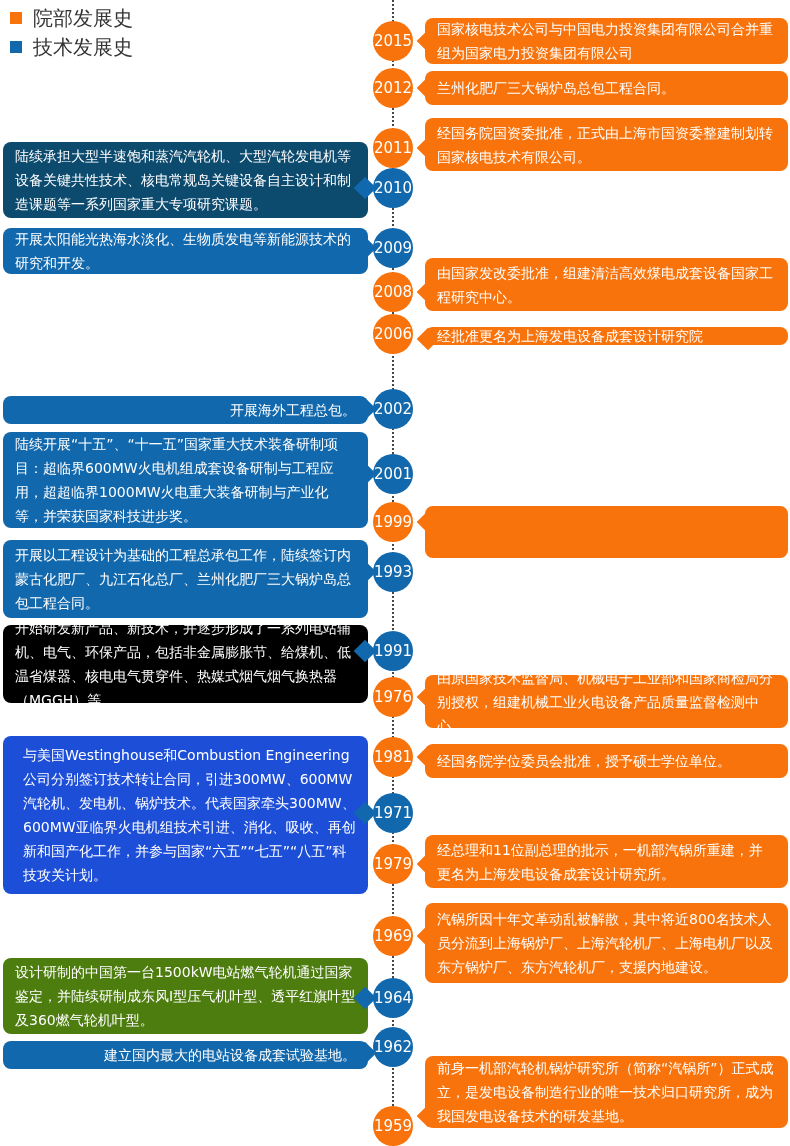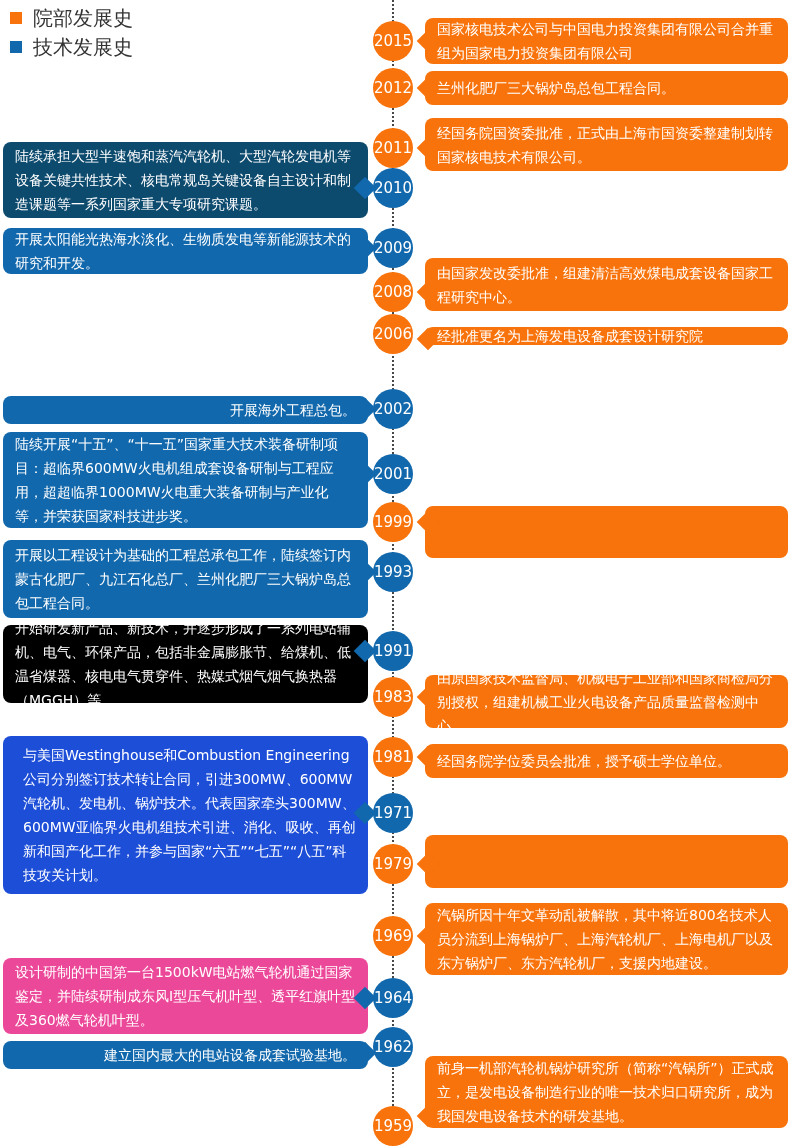--- a/index.html
+++ b/index.html
@@ -103,41 +103,42 @@
       <div class="year-circle" style="top: 552px; background: rgb(18, 104, 172);">1993</div>
       <div class="event-box side-left" style="top: 625px; height: 78px; background: #000000;">
         <span class="tail" style="background: rgb(18, 104, 172); top: 18px;"></span>
         <span class="event-text">开始研发新产品、新技术，并逐步形成了一系列电站辅机、电气、环保产品，包括非金属膨胀节、给煤机、低温省煤器、核电电气贯穿件、热媒式烟气烟气换热器（MGGH）等。</span>
       </div>
       <div class="year-circle" style="top: 631px; background: rgb(18, 104, 172);">1991</div>
       <div class="event-box side-right" style="top: 675px; height: 53px; background: rgb(248, 115, 11);">
         <span class="tail" style="background: rgb(248, 115, 11); top: 14px;"></span>
         <span class="event-text">由原国家技术监督局、机械电子工业部和国家商检局分别授权，组建机械工业火电设备产品质量监督检测中心。</span>
       </div>
-      <div class="year-circle" style="top: 677px; background: rgb(248, 115, 11);">1983</div>
+      <div class="year-circle" style="top: 677px; background: rgb(248, 115, 11);">1976</div>
       <div class="event-box side-right" style="top: 744px; height: 34px; background: rgb(248, 115, 11);">
         <span class="tail" style="background: rgb(248, 115, 11); top: 5px;"></span>
         <span class="event-text">经国务院学位委员会批准，授予硕士学位单位。</span>
       </div>
       <div class="year-circle" style="top: 737px; background: rgb(248, 115, 11);">1981</div>
       <div class="event-box side-left" style="top: 736px; height: 158px; background: #1d4ed8; padding-left: 20px;">
         <span class="tail" style="background: rgb(18, 104, 172); top: 69px;"></span>
         <span class="event-text">与美国Westinghouse和Combustion Engineering 公司分别签订技术转让合同，引进300MW、600MW汽轮机、发电机、锅炉技术。代表国家牵头300MW、600MW亚临界火电机组技术引进、消化、吸收、再创新和国产化工作，并参与国家“六五”“七五”“八五”科技攻关计划。</span>
       </div>
       <div class="year-circle" style="top: 793px; background: rgb(18, 104, 172);">1971</div>
       <div class="event-box side-right" style="top: 835px; height: 53px; background: rgb(248, 115, 11);">
         <span class="tail" style="background: rgb(248, 115, 11); top: 21px;"></span>
+        <span class="event-text">经总理和11位副总理的批示，一机部汽锅所重建，并更名为上海发电设备成套设计研究所。</span>
       </div>
       <div class="year-circle" style="top: 844px; background: rgb(248, 115, 11);">1979</div>
-      <div class="event-box side-right" style="top: 903px; height: 72px; background: rgb(248, 115, 11);">
+      <div class="event-box side-right" style="top: 903px; height: 80px; background: rgb(248, 115, 11);">
         <span class="tail" style="background: rgb(248, 115, 11); top: 25px;"></span>
         <span class="event-text">汽锅所因十年文革动乱被解散，其中将近800名技术人员分流到上海锅炉厂、上海汽轮机厂、上海电机厂以及东方锅炉厂、东方汽轮机厂，支援内地建设。</span>
       </div>
       <div class="year-circle" style="top: 916px; background: rgb(248, 115, 11);">1969</div>
-      <div class="event-box side-left" style="top: 958px; height: 76px; background: #ec4899;">
+      <div class="event-box side-left" style="top: 958px; height: 76px; background: #4d7c0f;">
         <span class="tail" style="background: rgb(18, 104, 172); top: 32px;"></span>
         <span class="event-text">设计研制的中国第一台1500kW电站燃气轮机通过国家鉴定，并陆续研制成东风I型压气机叶型、透平红旗叶型及360燃气轮机叶型。</span>
       </div>
       <div class="year-circle" style="top: 978px; background: rgb(18, 104, 172);">1964</div>
       <div class="event-box side-left align-right" style="top: 1041px; height: 28px; background: rgb(18, 104, 172);">
         <span class="tail" style="background: rgb(18, 104, 172); top: 4px;"></span>
         <span class="event-text">建立国内最大的电站设备成套试验基地。</span>
       </div>
       <div class="year-circle" style="top: 1027px; background: rgb(18, 104, 172);">1962</div>
       <div class="event-box side-right" style="top: 1056px; height: 72px; background: rgb(248, 115, 11);">

